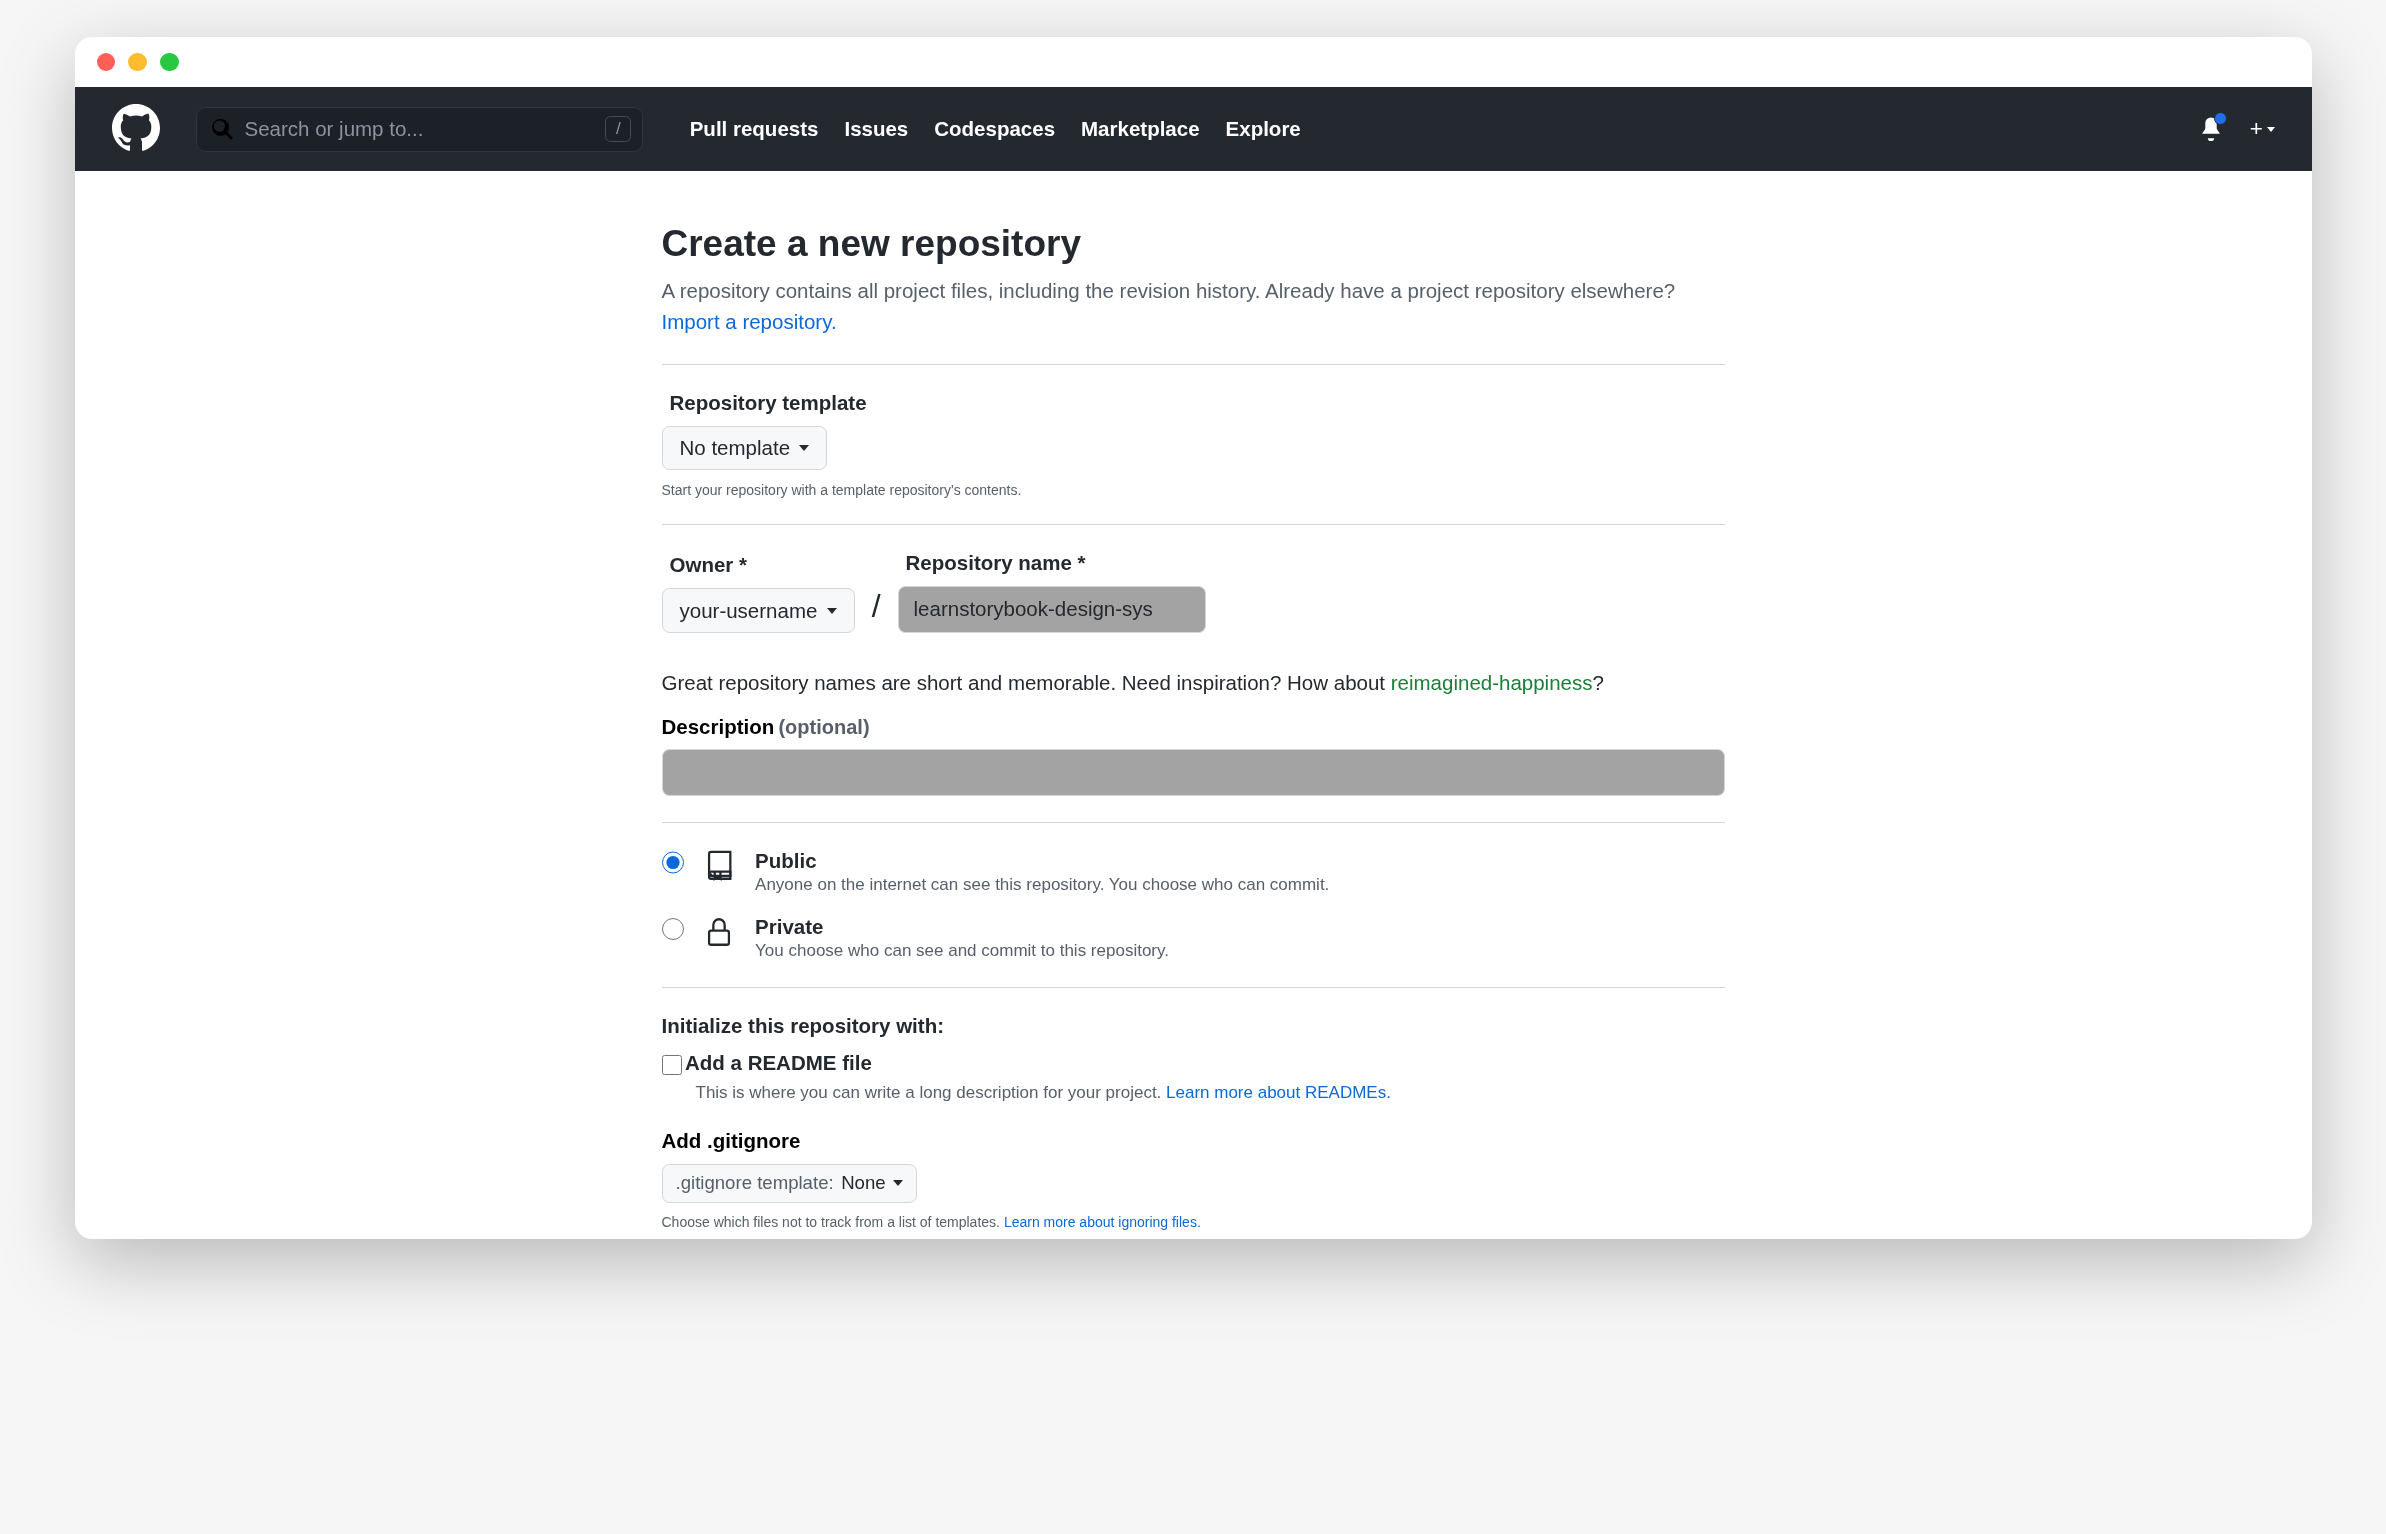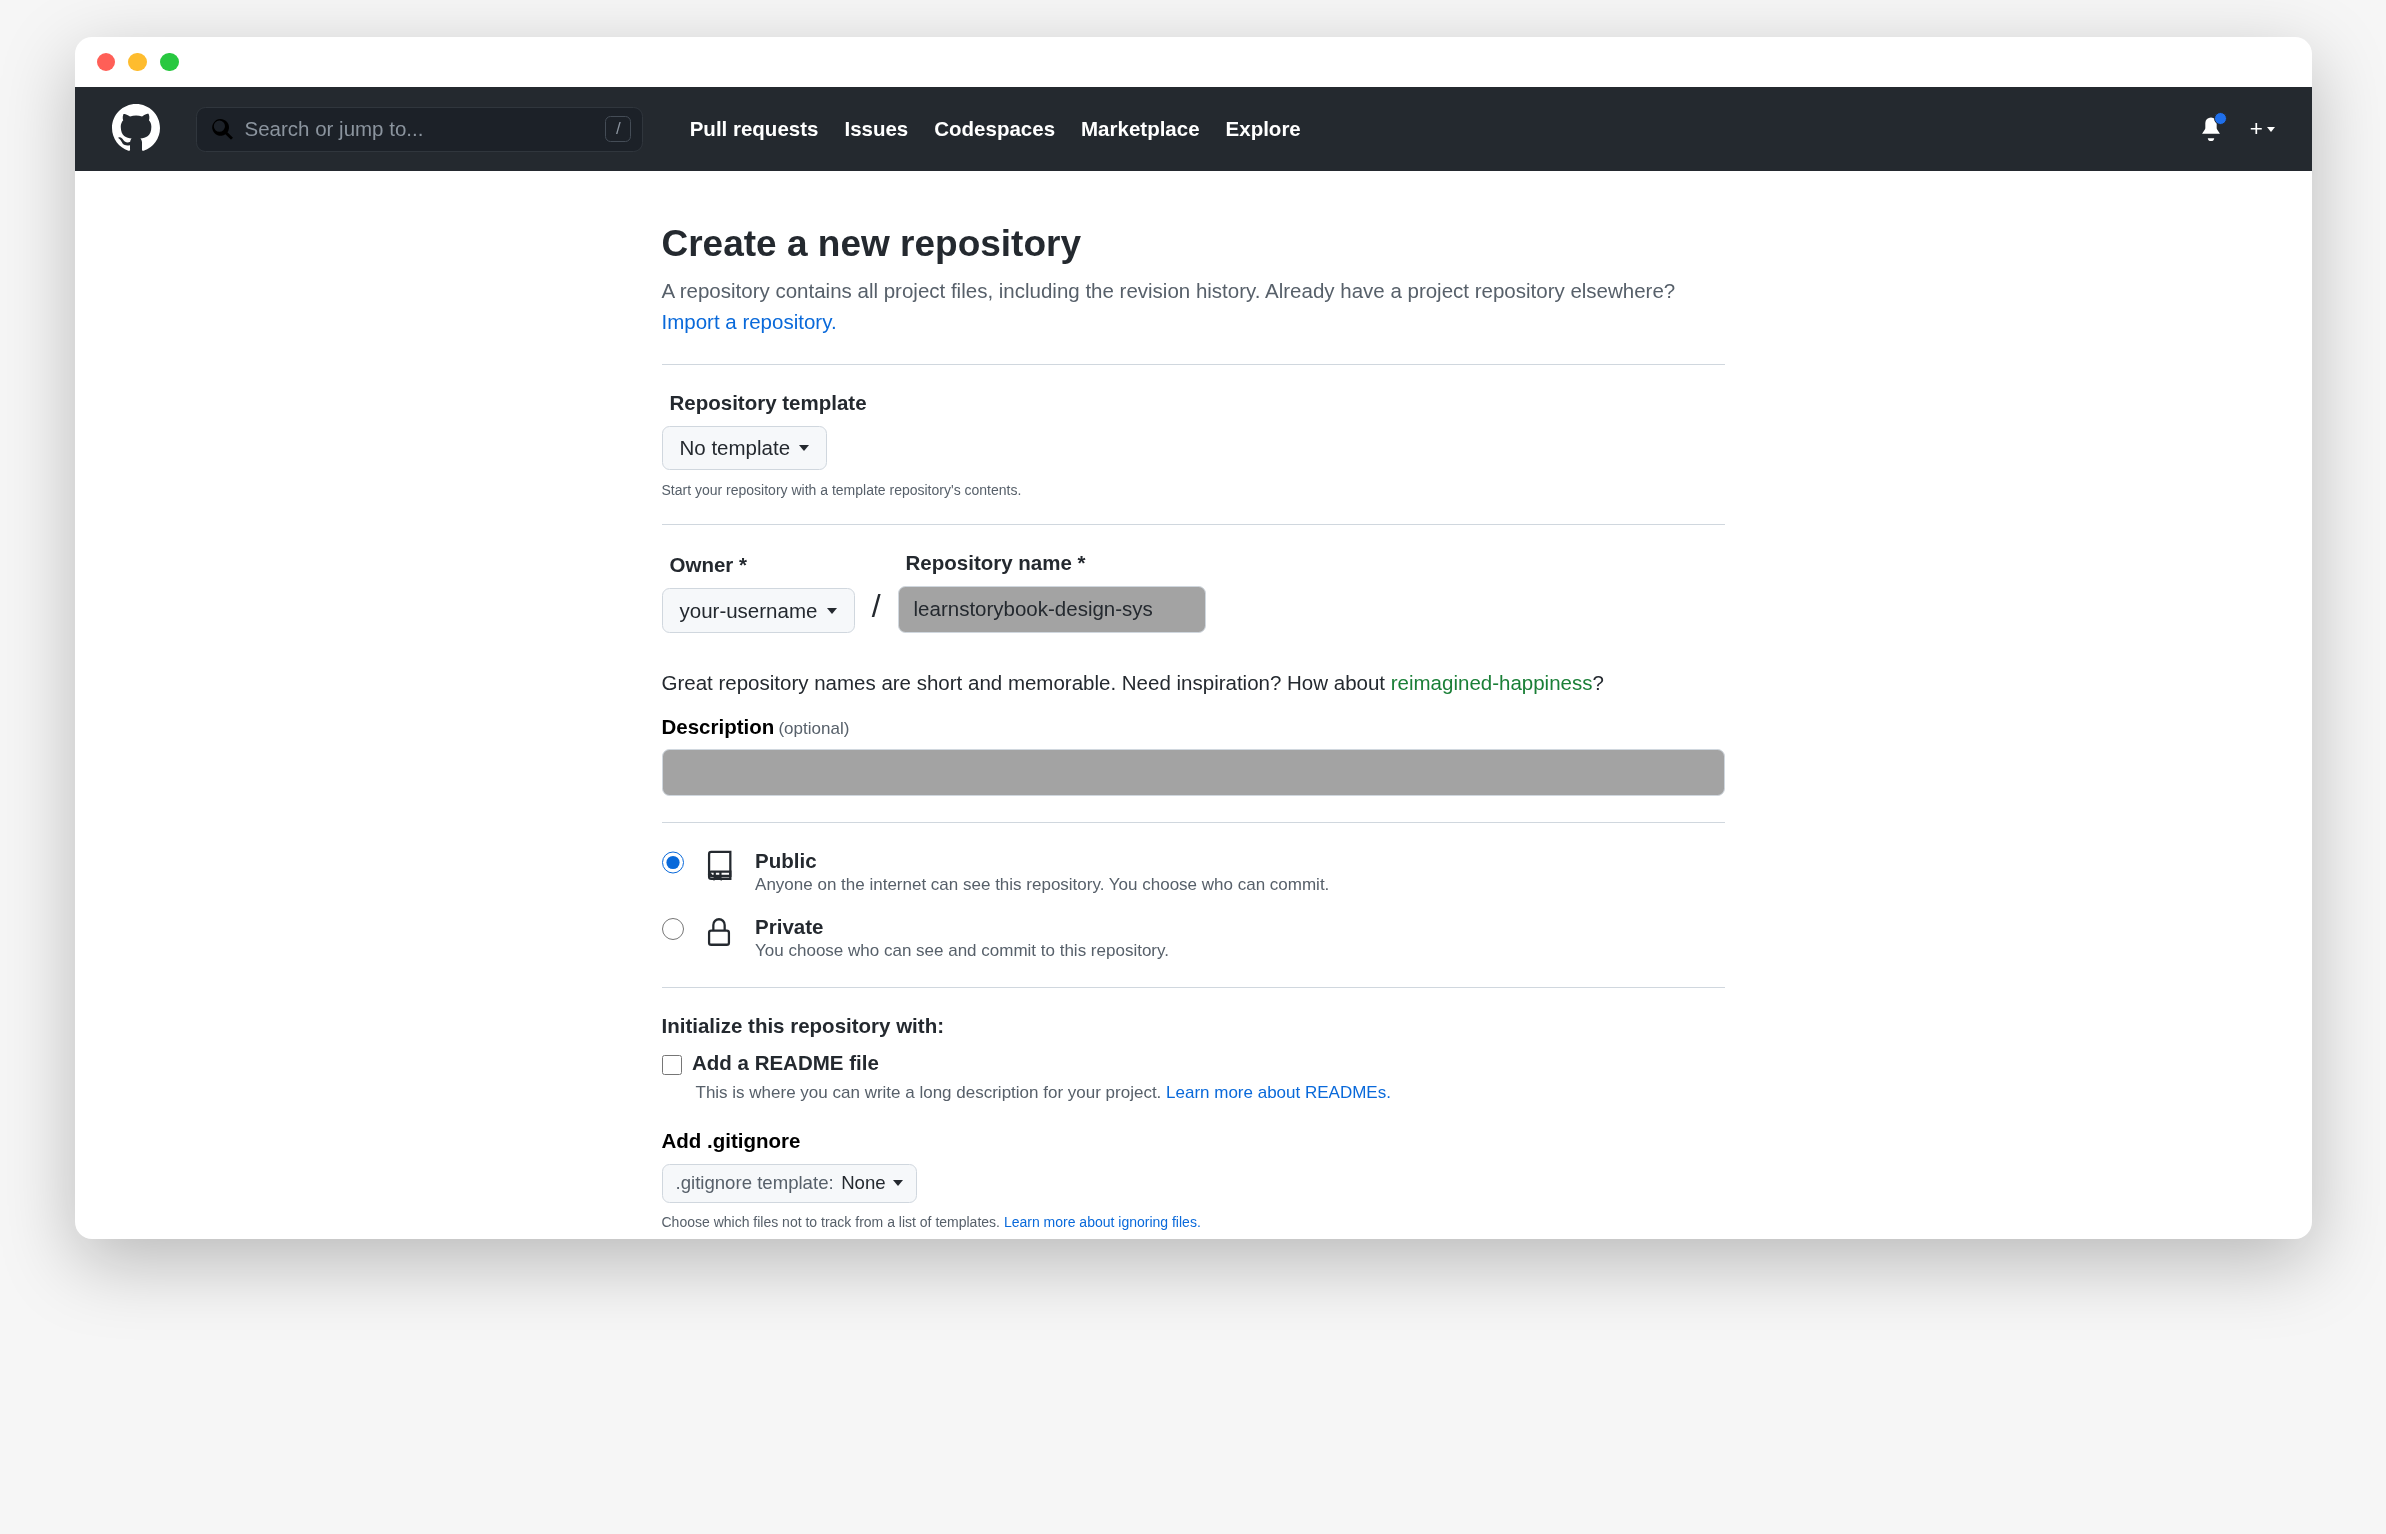--- a/index.html
+++ b/index.html
@@ -109,31 +109,31 @@
     font-size:20.5px; padding:0 15px; color:#24292f; outline:none;
     background:#a3a3a3;
   }
   .repo-name-input { width:308px; }
 
   .hint { font-size:20.5px; color:#24292f; margin-top:38px; }
   .hint a { color:#1a7f37; text-decoration:none; font-weight:400; }
 
   .desc-row { margin-top:20.5px; }
   .desc-label { font-size:20.5px; font-weight:600; }
-  .desc-opt { font-size:17px; color:#57606a; font-weight:400; }
+  .desc-opt { font-size:20px; color:#57606a; font-weight:700; }
   .desc-input { width:100%; margin-top:9.3px; }
 
   .vis-row { display:flex; align-items:flex-start; gap:18.6px; margin-bottom:20.5px; }
   .vis-row input[type=radio] { width:22.4px; height:22.4px; margin-top:2.8px; accent-color:#0969da; cursor:pointer; }
   .vis-icon svg { width:34px; height:34px; fill:none; stroke:#24292f; stroke-width:1.6; }
   .vis-text .t { font-size:20.5px; font-weight:600; color:#24292f; }
   .vis-text .d { font-size:17px; color:#57606a; margin-top:1.9px; }
 
   .init-title { font-size:20.5px; font-weight:600; color:#24292f; margin-bottom:13px; }
-  .chk-row { display:flex; align-items:center; gap:10px; }
+  .chk-row { display:flex; align-items:center; gap:3px; }
   .chk-row input[type=checkbox] { width:20.5px; height:20.5px; margin-top:3.7px; cursor:pointer; }
   .chk-row .t { font-size:20.5px; font-weight:600; color:#24292f; }
   .chk-desc { font-size:17px; color:#57606a; margin:7.5px 0 0 34px; }
   .chk-desc a { color:#0969da; text-decoration:none; }
 
   .gi-label { font-size:20.5px; font-weight:600; margin:26px 0 11.2px; }
   .gi-btn { background:#f6f8fa; border:0.9px solid #d0d7de; border-radius:7.5px; padding:7.5px 13px; display:inline-flex; align-items:center; gap:7.5px; cursor:pointer; font-size:18.6px; }
   .gi-btn .pre { color:#57606a; }
   .gi-btn .val { color:#24292f; }
   .gi-btn .caret { border-top:6.5px solid #24292f; border-left:5.6px solid transparent; border-right:5.6px solid transparent; }

